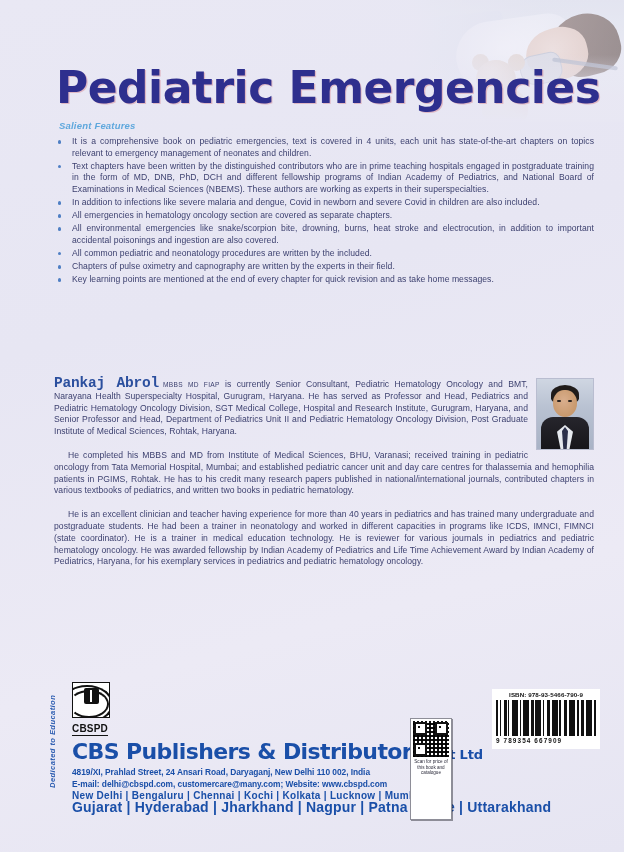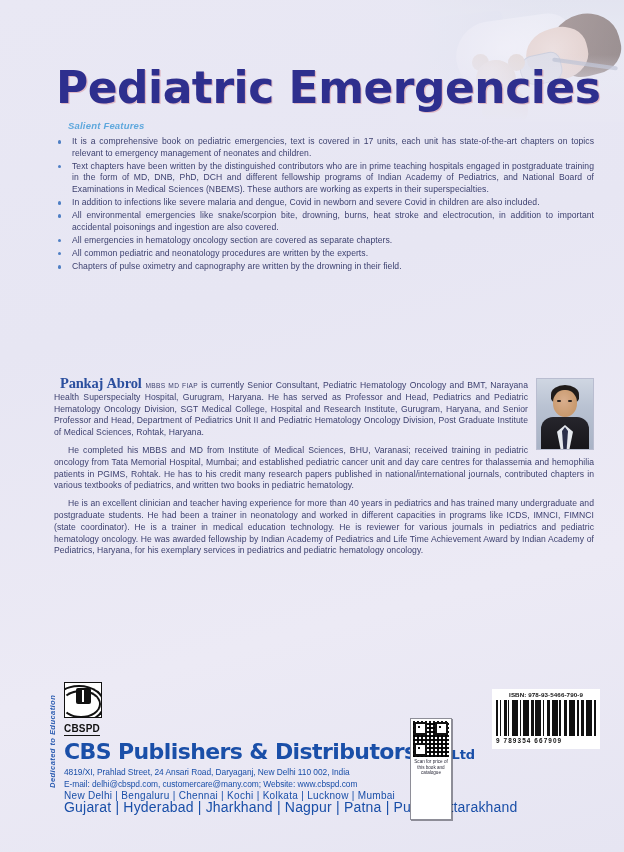--- a/index.html
+++ b/index.html
@@ -133,21 +133,21 @@
     font-size: 44px;
     letter-spacing: -0.5px;
     color: #2e2f8e;
     text-shadow: 1.2px 1.2px 0 rgba(214,128,140,0.45);
     white-space: nowrap;
   }
 
   
   .salient-heading {
     position: absolute;
-    left: 68px;
+    left: 59px;
     top: 120px;
     font-size: 9.5px;
     font-style: italic;
     font-weight: bold;
     color: #5fa8dd;
     letter-spacing: 0.2px;
     text-align: center;
   }
   .features {
     position: absolute;
@@ -236,42 +236,41 @@
     clip-path: polygon(50% 0, 100% 28%, 78% 100%, 22% 100%, 0 28%);
   }
   .author-photo .a-tie {
     position: absolute;
     left: 25px; bottom: 0;
     width: 6px; height: 22px;
     background: #2a2f4a;
     clip-path: polygon(50% 0, 100% 18%, 78% 100%, 22% 100%, 0 18%);
   }
   .author-name {
-    font-family: Liberation Serif, serif;
+    font-family: Liberation Mono, monospace;
     font-weight: bold;
     font-size: 14.5px;
     color: #2b4f9e;
     letter-spacing: -0.2px;
-    margin-left: 6px;
   }
   .author-degrees {
     font-size: 6.6px;
     color: #3b3f6e;
     letter-spacing: 0.3px;
     margin-left: 4px;
   }
   .author-para {
     font-size: 8.6px;
     line-height: 11.8px;
     color: #3b3f6e;
     text-align: justify;
     margin: 0;
     letter-spacing: 0.05px;
   }
-  .author-para.indent { text-indent: 14px; margin-top: 6px; }
+  .author-para.indent { text-indent: 14px; margin-top: 12px; }
 
   
   .pub-wrap {
     position: absolute;
     left: 50px;
     top: 682px;
     width: 420px;
   }
   .dedicated {
     position: absolute;
@@ -280,21 +279,21 @@
     height: 106px;
     writing-mode: vertical-rl;
     transform: rotate(180deg);
     font-size: 7.6px;
     font-weight: bold;
     font-style: italic;
     color: #2b5cb0;
     letter-spacing: 0.4px;
     white-space: nowrap;
   }
-  .pub-inner { margin-left: 14px; }
+  .pub-inner { margin-left: 22px; }
   .cbs-logo {
     width: 36px;
     height: 34px;
     border: 1.6px solid #111;
     position: relative;
     overflow: hidden;
     background: #fff;
   }
   .cbs-logo .swirl {
     position: absolute;
@@ -345,21 +344,21 @@
     letter-spacing: -0.6px;
     white-space: nowrap;
     line-height: 24px;
   }
   .pub-name .pvt {
     font-size: 13px;
     letter-spacing: -0.2px;
   }
   .pub-line {
     font-size: 8.4px;
-    font-weight: normal;
+    font-weight: bold;
     color: #1a4fa8;
     line-height: 11.6px;
     white-space: nowrap;
     letter-spacing: -0.05px;
   }
   .pub-line.cities { font-size: 10px; letter-spacing: 0.3px; }
   .pub-line.cities2 { font-size: 14px; letter-spacing: 0.2px; }
 
   
   .qr-panel {
@@ -473,27 +472,28 @@
     <div class="teddy-head"></div>
     <div class="teddy-body"></div>
     <div class="fade-left"></div>
     <div class="fade-bottom"></div>
   </div>
 
   <div class="title">Pediatric Emergencies</div>
 
   <div class="salient-heading">Salient Features</div>
   <ul class="features">
-    <li>It is a comprehensive book on pediatric emergencies, text is covered in 17 units, each unit has state-of-the-art chapters on topics relevant to emergency management of neonates and children.</li>
+    <li>It is a comprehensive book on pediatric emergencies, text is covered in 4 units, each unit has state-of-the-art chapters on topics relevant to emergency management of neonates and children.</li>
     <li>Text chapters have been written by the distinguished contributors who are in prime teaching hospitals engaged in postgraduate training in the form of MD, DNB, PhD, DCH and different fellowship programs of Indian Academy of Pediatrics, and National Board of Examinations in Medical Sciences (NBEMS). These authors are working as experts in their superspecialties.</li>
     <li>In addition to infections like severe malaria and dengue, Covid in newborn and severe Covid in children are also included.</li>
+    <li>All emergencies in hematology oncology section are covered as separate chapters.</li>
     <li>All environmental emergencies like snake/scorpion bite, drowning, burns, heat stroke and electrocution, in addition to important accidental poisonings and ingestion are also covered.</li>
-    <li>All emergencies in hematology oncology section are covered as separate chapters.</li>
-    <li>All common pediatric and neonatology procedures are written by the experts.</li>
-    <li>Chapters of pulse oximetry and capnography are written by the drowning in their field.</li>
+    <li>All common pediatric and neonatology procedures are written by the included.</li>
+    <li>Chapters of pulse oximetry and capnography are written by the experts in their field.</li>
+    <li>Key learning points are mentioned at the end of every chapter for quick revision and as take home messages.</li>
   </ul>
 
   <div class="author-block">
     <div class="author-photo">
       <div class="a-hair"></div>
       <div class="a-face"></div>
       <div class="a-eye-l"></div>
       <div class="a-eye-r"></div>
       <div class="a-suit"></div>
       <div class="a-shirt"></div>

